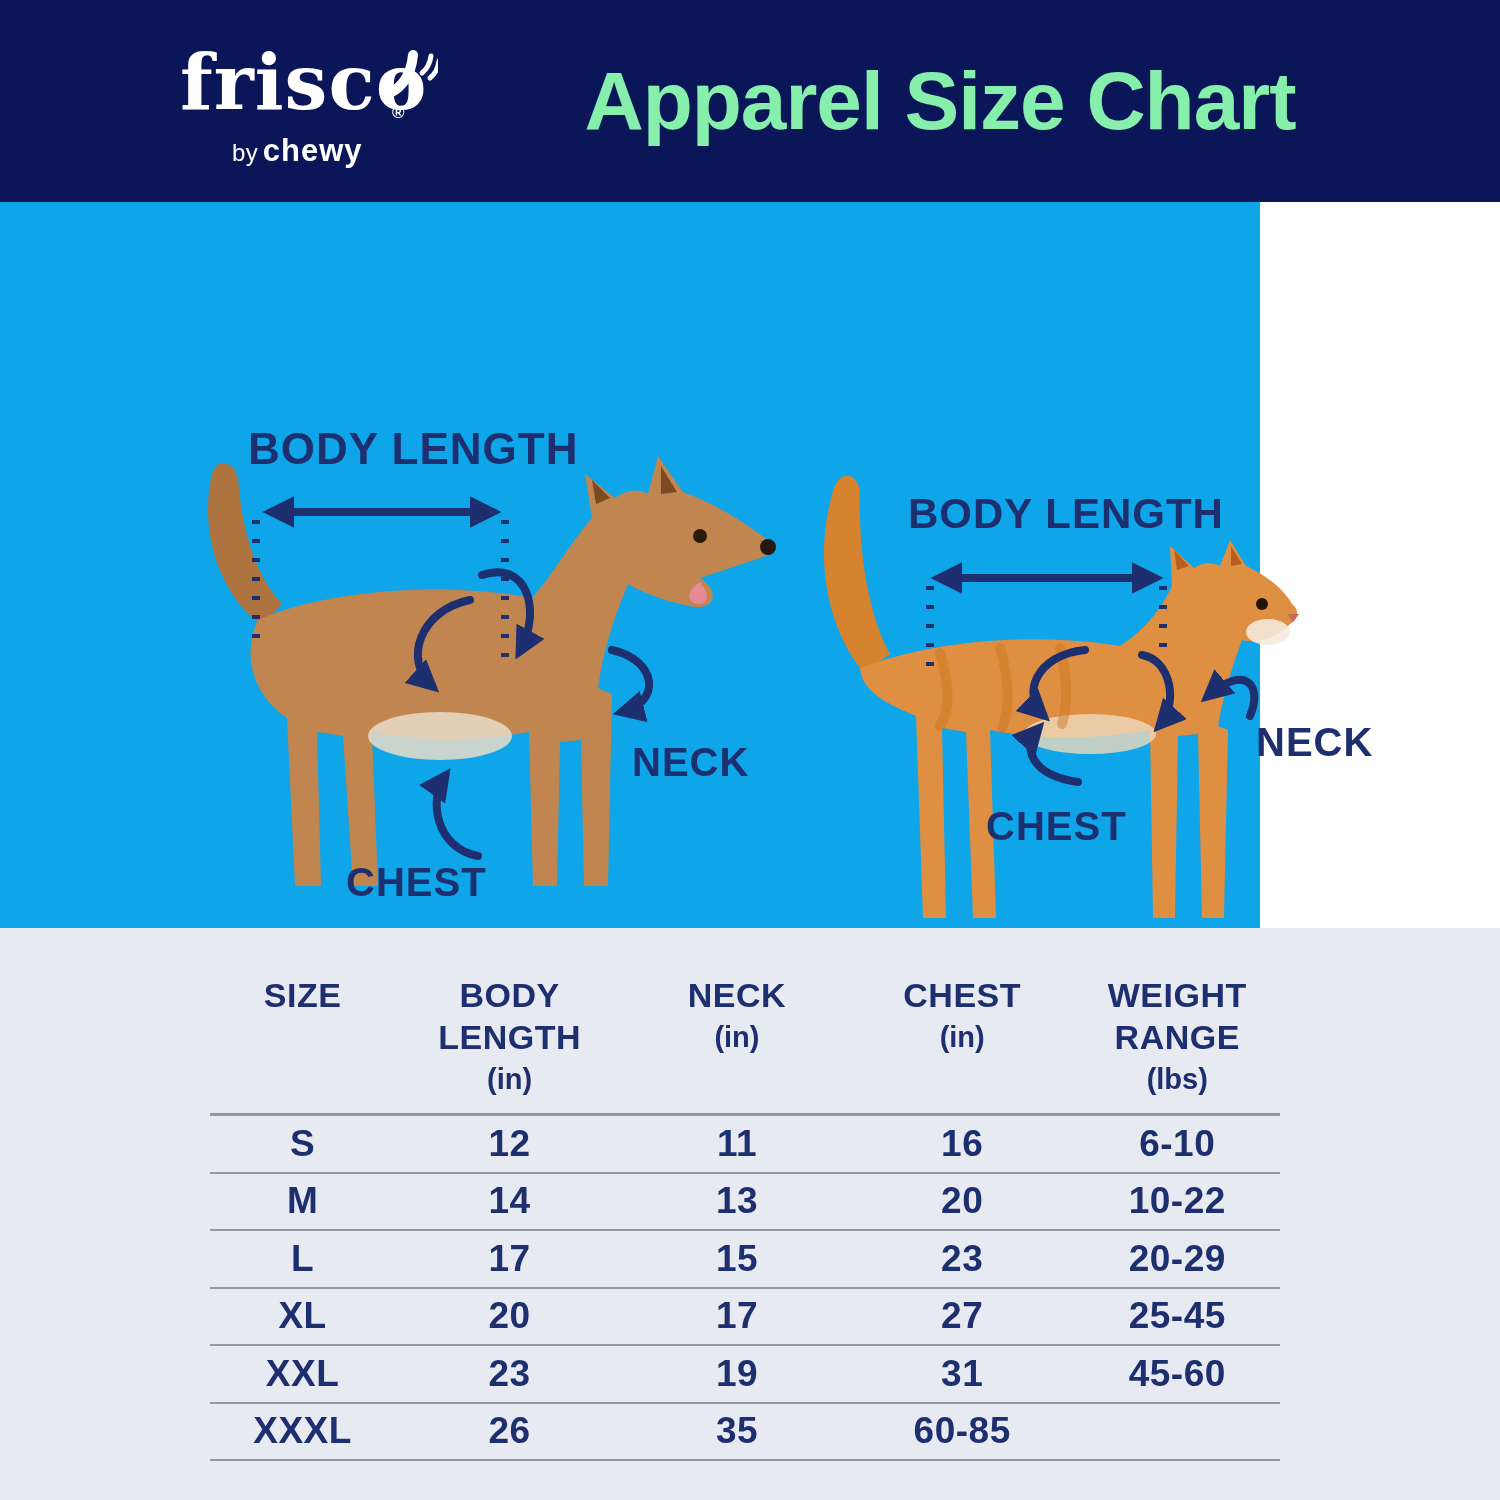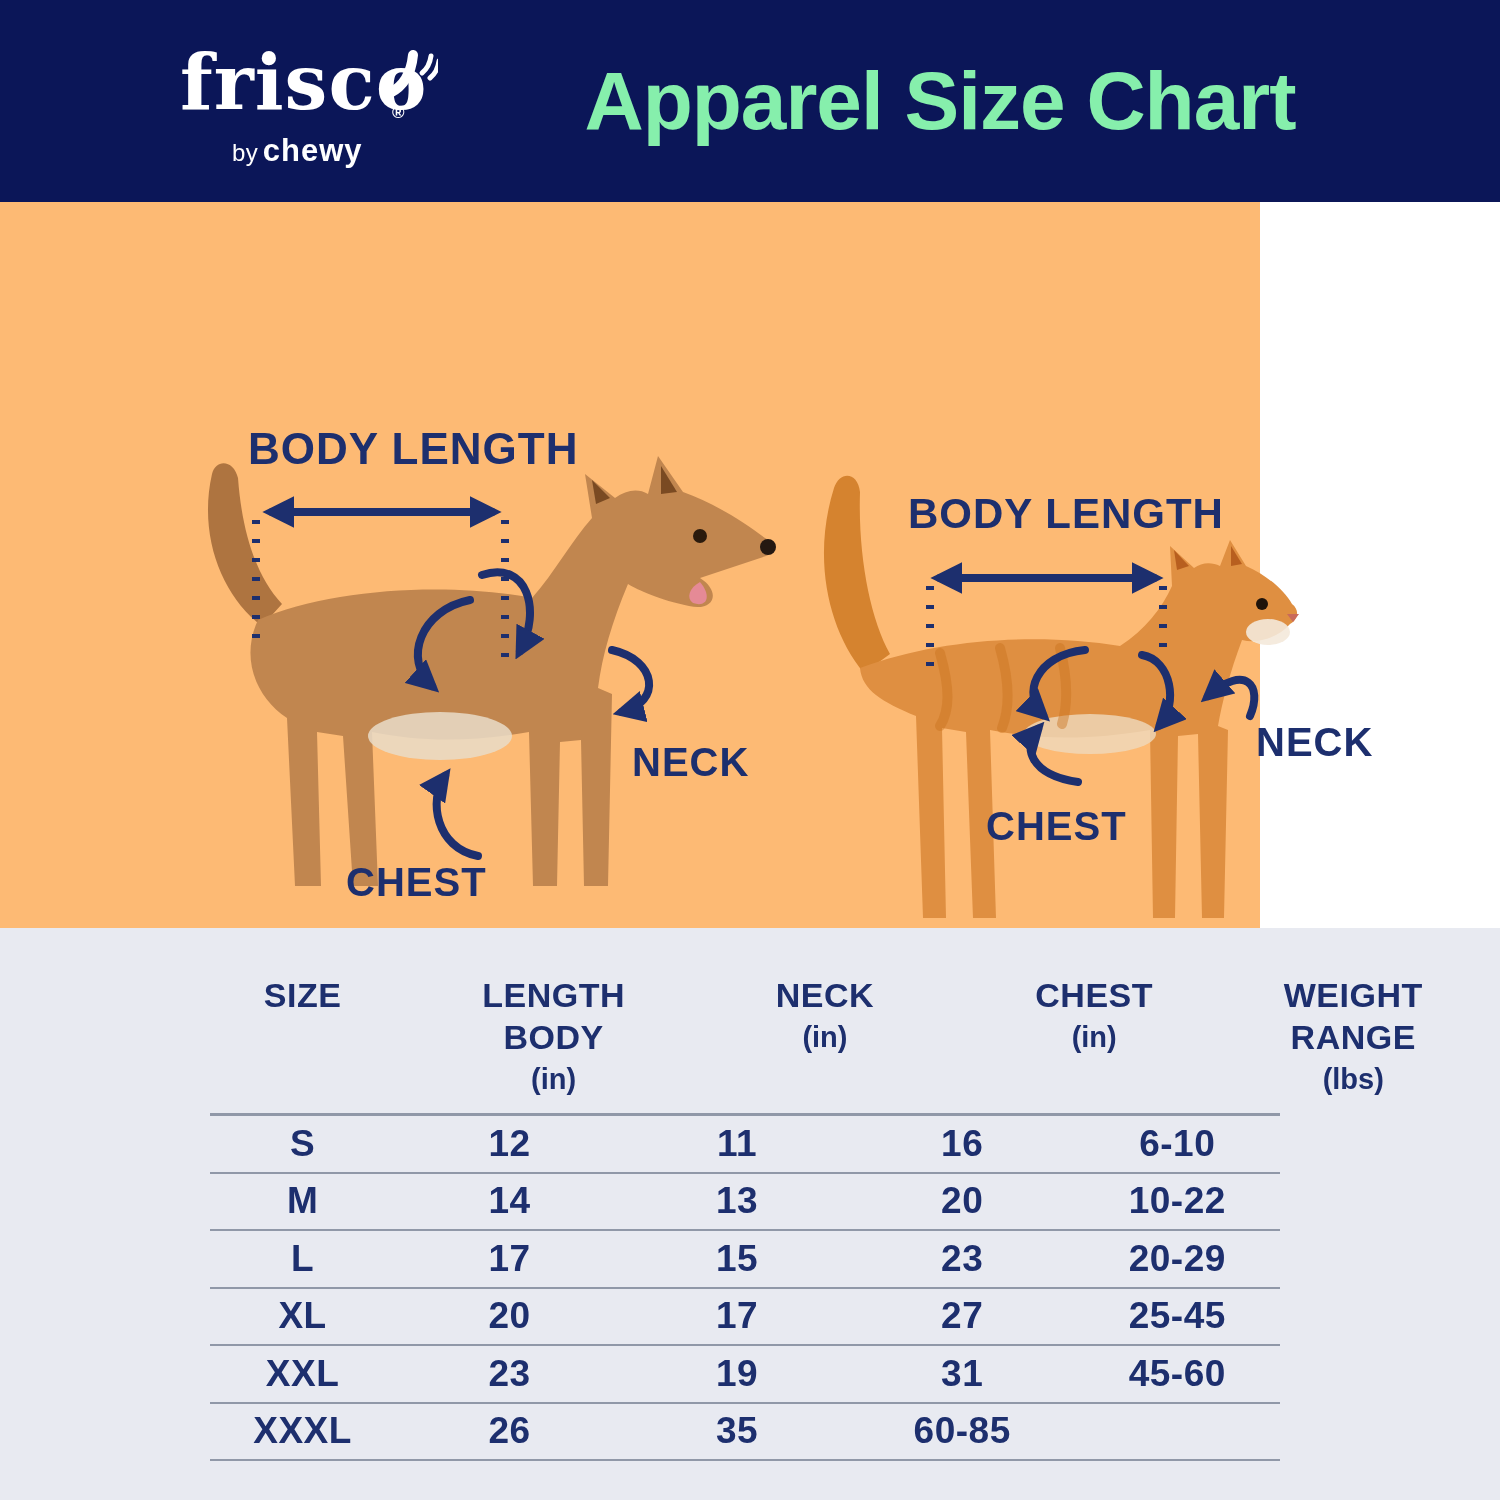--- a/index.html
+++ b/index.html
@@ -20,32 +20,32 @@
     position:absolute;left:560px;top:56px;width:760px;text-align:center;
     color:#86efac;font-size:82px;font-weight:bold;letter-spacing:-1px;line-height:90px;white-space:nowrap;
   }
   
   .note{
     position:absolute;left:212px;top:234px;width:1120px;
     color:var(--text-navy,#1D2F6E);font-size:30.5px;line-height:38.5px;font-weight:500;
   }
   .note b{font-weight:bold;}
   
-  .diagram{position:absolute;left:0;top:202px;width:1260px;height:726px;background:#fdba74;text-decoration:underline;}
+  .diagram{position:absolute;left:0;top:202px;width:1260px;height:726px;background:#0ea5e9;text-decoration:underline;}
   .pet-svg{position:absolute;}
   .overlay{position:absolute;left:0;top:0;width:1500px;height:726px;pointer-events:none;}
   .diag-label{
     position:absolute;color:var(--text-navy,#1D2F6E);font-weight:bold;letter-spacing:1px;white-space:nowrap;
   }
   .lbl-44{font-size:44px;} .lbl-42{font-size:42px;} .lbl-40{font-size:40px;}
   
   .table-area{position:absolute;left:0;top:928px;width:1500px;height:572px;background:var(--table-bg,#E8EAF1);}
   .table-inner{position:absolute;left:210px;top:46px;width:1070px;}
   .thead{display:grid;grid-template-columns:17.3% 21.4% 21.1% 21% 19.2%;
-    color:var(--text-navy,#1D2F6E);text-align:center;gap:44px;}
+    color:var(--text-navy,#1D2F6E);text-align:center;}
   .hcell{font-size:34px;line-height:42px;font-weight:bold;letter-spacing:.5px;}
   .hcell .unit{font-weight:700;font-size:29px;letter-spacing:0;}
   .hrule{height:0;border-bottom:3px solid var(--rule,#9098A8);margin-top:13px;}
   .trow{display:grid;grid-template-columns:17.3% 21.4% 21.1% 21% 19.2%;
     height:55.5px;align-items:center;text-align:center;
     color:var(--text-navy,#1D2F6E);font-size:37px;font-weight:bold;letter-spacing:.5px;
     border-bottom:2.5px solid var(--rule,#9098A8);}
   
   .ann{stroke:var(--text-navy,#1D2F6E);stroke-width:8;fill:none;stroke-linecap:round;}
   .dash{stroke:var(--text-navy,#1D2F6E);stroke-width:8;fill:none;stroke-dasharray:4 15;}
@@ -170,22 +170,22 @@
     <div class="diag-label lbl-40" style="left:986px;top:602px;">CHEST</div>
   </section>
 
   <section class="table-area">
     <div class="table-inner">
       <div class="thead">
         <div class="hcell">
           <div>SIZE</div>
         </div>
         <div class="hcell">
+          <div>BODY</div>
           <div>LENGTH</div>
-          <div>BODY</div>
           <div class="unit">(in)</div>
         </div>
         <div class="hcell">
           <div>NECK</div>
           <div class="unit">(in)</div>
         </div>
         <div class="hcell">
           <div>CHEST</div>
           <div class="unit">(in)</div>
         </div>

